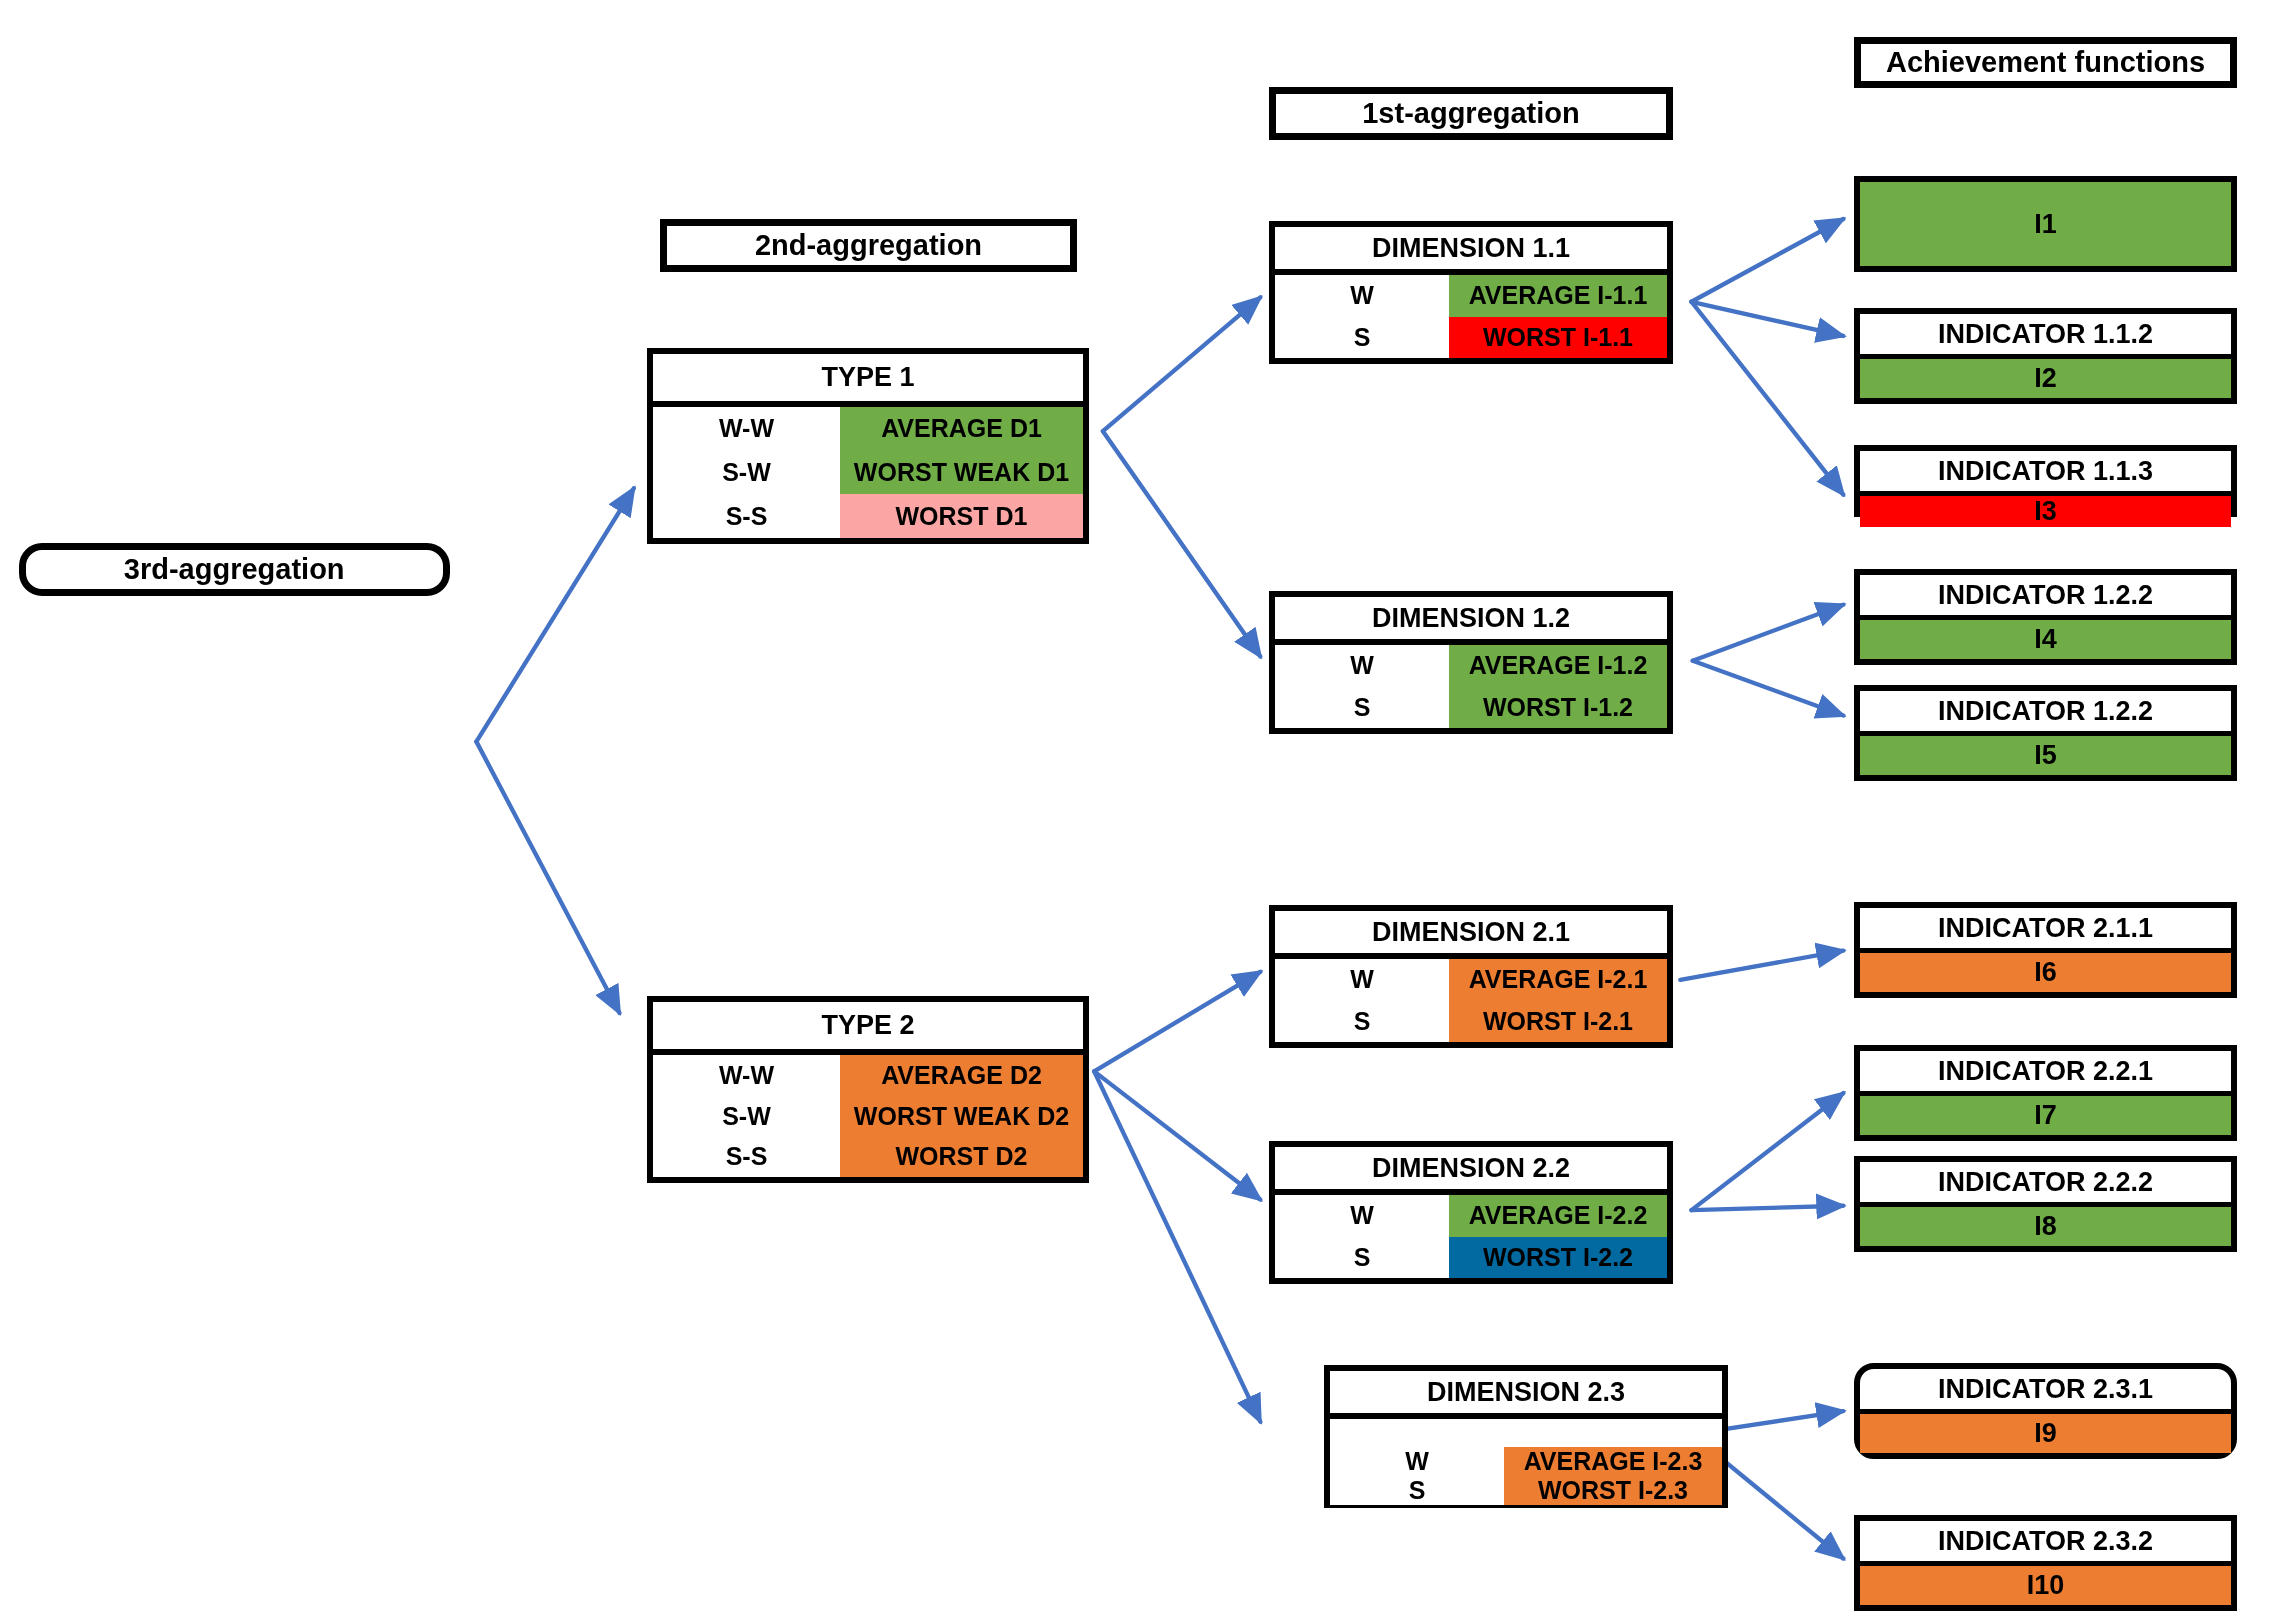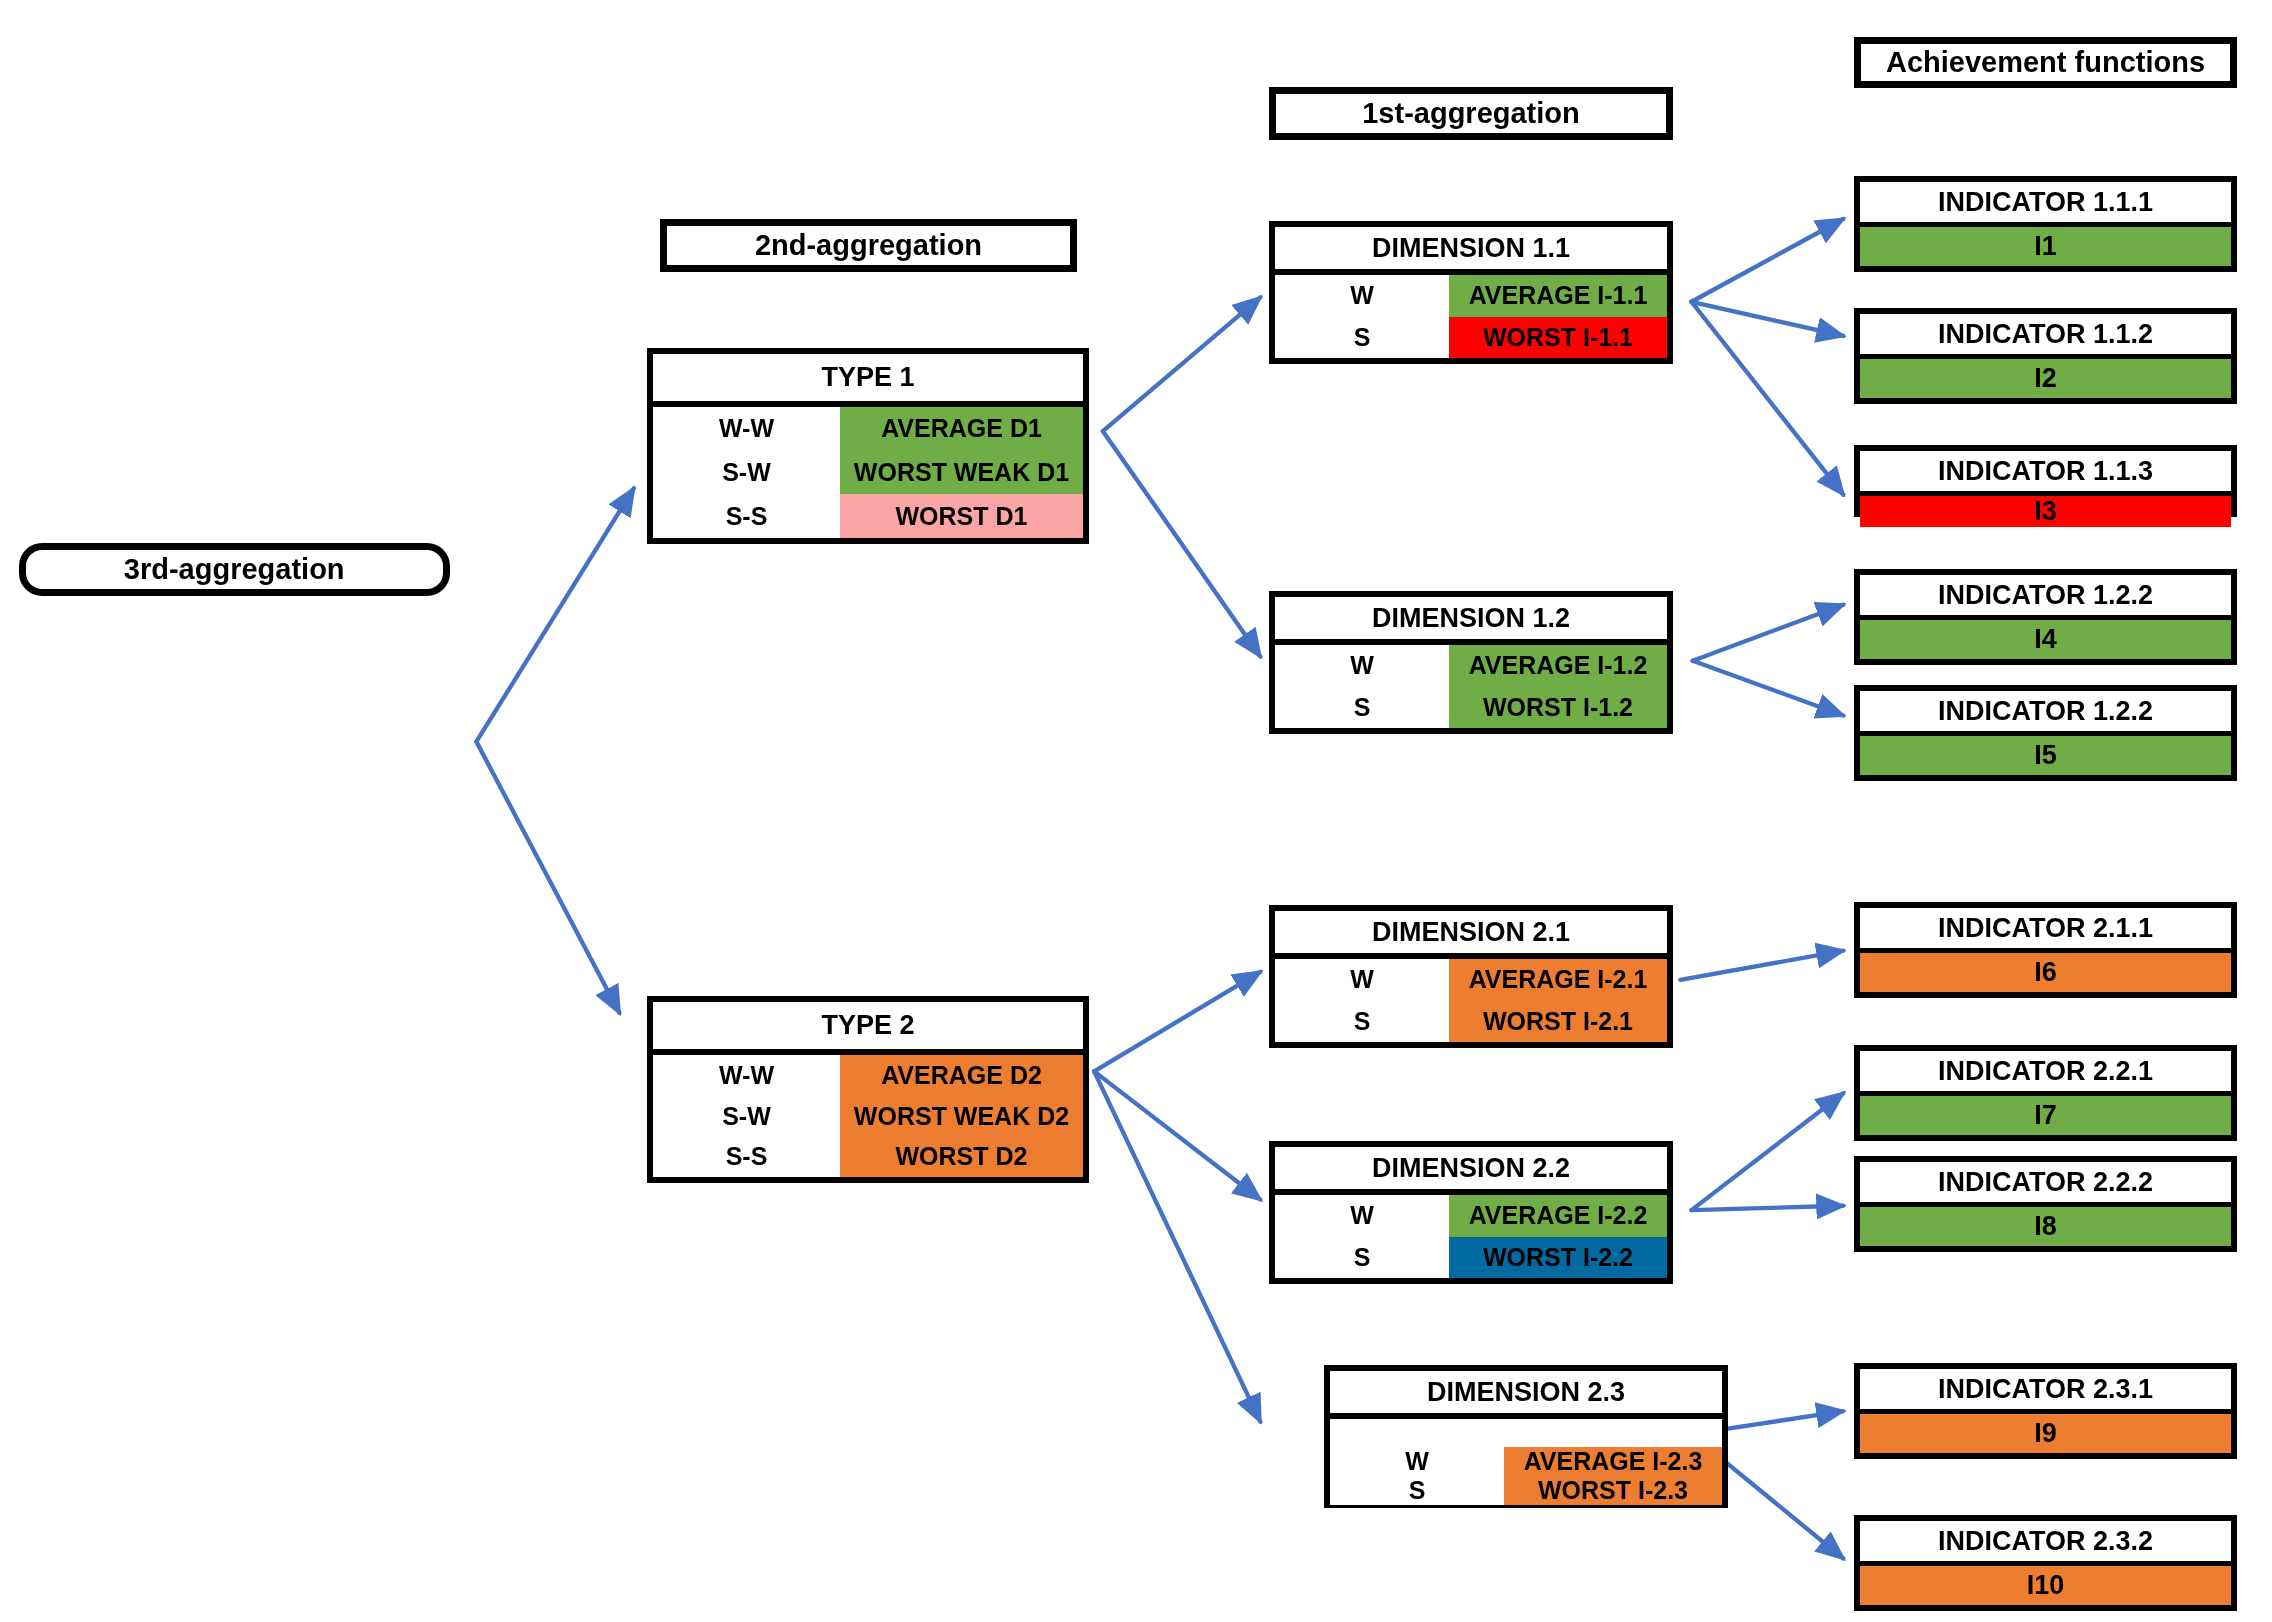--- a/index.html
+++ b/index.html
@@ -192,21 +192,20 @@
         <div class="val" style="background: rgb(237, 125, 49);">AVERAGE I-2.3</div>
       </div>
       <div class="row">
         <div class="lbl">S</div>
         <div class="val" style="background: rgb(237, 125, 49);">WORST I-2.3</div>
       </div>
     </div>
   </div>
 
   <div class="ibox" style="left:1854px; top:176px; width:383px; height:96px;">
-    <div class="ititle">INDICATOR 1.1.1</div>
     <div class="istrip" style="background: rgb(112, 173, 71);">I1</div>
   </div>
   <div class="ibox" style="left:1854px; top:308px; width:383px; height:96px;">
     <div class="ititle">INDICATOR 1.1.2</div>
     <div class="istrip" style="background: rgb(112, 173, 71);">I2</div>
   </div>
   <div class="ibox" style="left:1854px; top:445px; width:383px; height:72px;">
     <div class="ititle">INDICATOR 1.1.3</div>
     <div class="istrip" style="background: rgb(255, 0, 0);">I3</div>
   </div>
@@ -223,21 +222,21 @@
     <div class="istrip" style="background: rgb(237, 125, 49);">I6</div>
   </div>
   <div class="ibox" style="left:1854px; top:1045px; width:383px; height:96px;">
     <div class="ititle">INDICATOR 2.2.1</div>
     <div class="istrip" style="background: rgb(112, 173, 71);">I7</div>
   </div>
   <div class="ibox" style="left:1854px; top:1156px; width:383px; height:96px;">
     <div class="ititle">INDICATOR 2.2.2</div>
     <div class="istrip" style="background: rgb(112, 173, 71);">I8</div>
   </div>
-  <div class="ibox" style="left:1854px; top:1363px; width:383px; height:96px;">
+  <div class="ibox" style="left:1854px; top:1363px; width:383px; height:96px;border-radius:20px;">
     <div class="ititle">INDICATOR 2.3.1</div>
     <div class="istrip" style="background: rgb(237, 125, 49); text-align: right;">I9</div>
   </div>
   <div class="ibox" style="left:1854px; top:1515px; width:383px; height:96px;">
     <div class="ititle">INDICATOR 2.3.2</div>
     <div class="istrip" style="background: rgb(237, 125, 49);">I10</div>
   </div>
 
 </div>
 

